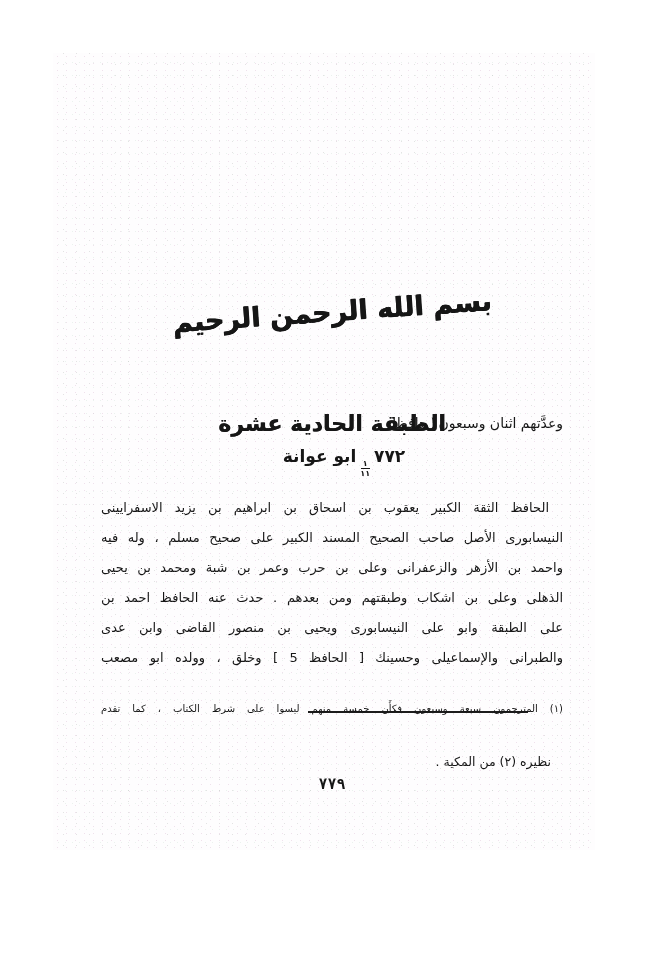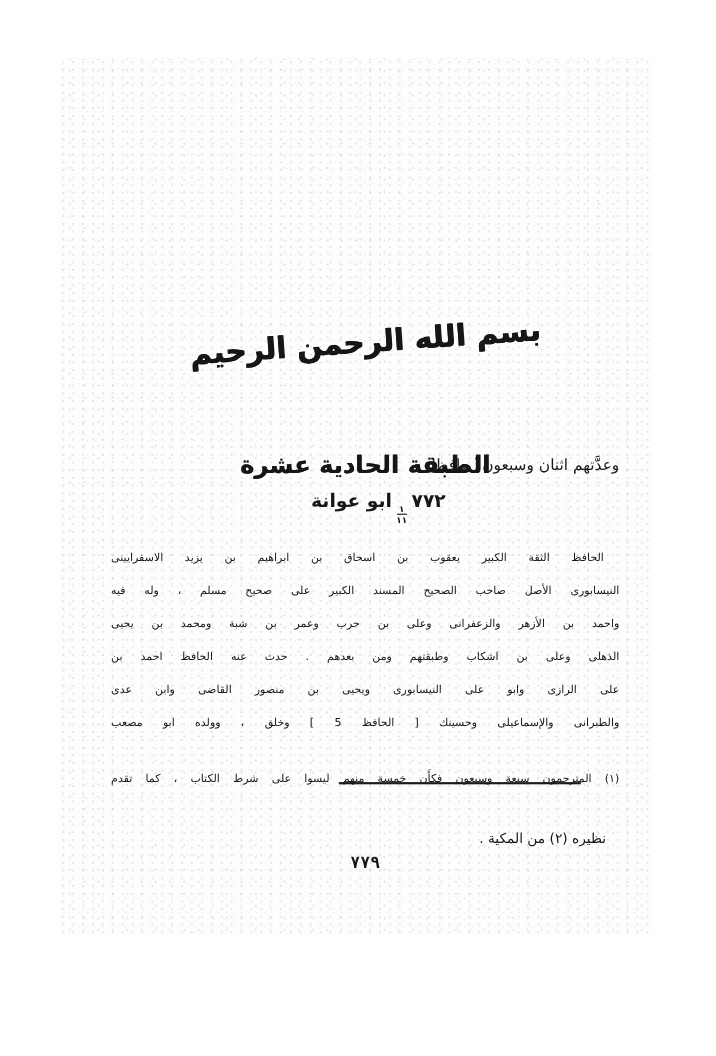--- a/index.html
+++ b/index.html
@@ -105,21 +105,21 @@
   .fraction .num { border-bottom: 1px solid #161616; padding: 0 2px; }
   .body-para {
     position: absolute;
     top: 440px;
     left: 0;
     width: 100%;
   }
   .body-line {
     height: 30px;
     line-height: 30px;
-    font-size: 10px;
+    font-size: 13px;
     text-align: justify;
     text-align-last: justify;
     white-space: nowrap;
     overflow: visible;
   }
   .body-line.first { padding-right: 14px; }
   .footnote-sep {
     position: absolute;
     top: 658px;
     left: 207px;
@@ -180,21 +180,21 @@
             <span class="num">١</span>
             <span class="den">١١</span>
           </span><span>ابو عوانة</span>
       </div>
 
       <div class="body-para">
         <div class="body-line first">الحافظ الثقة الكبير يعقوب بن اسحاق بن ابراهيم بن يزيد الاسفرايينى</div>
         <div class="body-line">النيسابورى الأصل صاحب الصحيح المسند الكبير على صحيح مسلم ، وله فيه</div>
         <div class="body-line">واحمد بن الأزهر والزعفرانى وعلى بن حرب وعمر بن شبة ومحمد بن يحيى</div>
         <div class="body-line">الذهلى وعلى بن اشكاب وطبقتهم ومن بعدهم . حدث عنه الحافظ احمد بن</div>
-        <div class="body-line">على الرازى وابو على النيسابورى ويحيى بن منصور القاضى وابن عدى</div>
+        <div class="body-line">على الطبقة وابو على النيسابورى ويحيى بن منصور القاضى وابن عدى</div>
         <div class="body-line">والطبرانى والإسماعيلى وحسينك [ الحافظ 5 ] وخلق ، وولده ابو مصعب</div>
       </div>
 
       <div class="footnote-sep"></div>
 
       <div class="footnote-1">(١) المترجمون سبعة وسبعون فكأَن خمسة منهم ليسوا على شرط الكتاب ، كما تقدم</div>
 
       <div class="footnote-2">نظيره (٢) من المكية .</div>
 
       <div class="page-number">٧٧٩</div>

